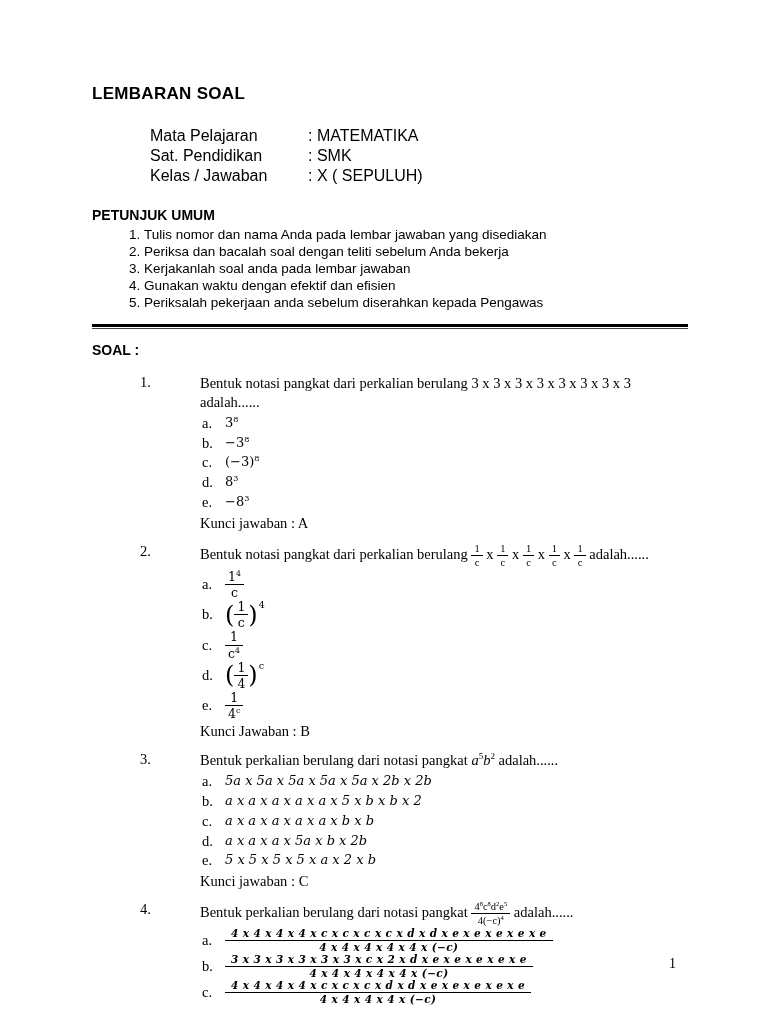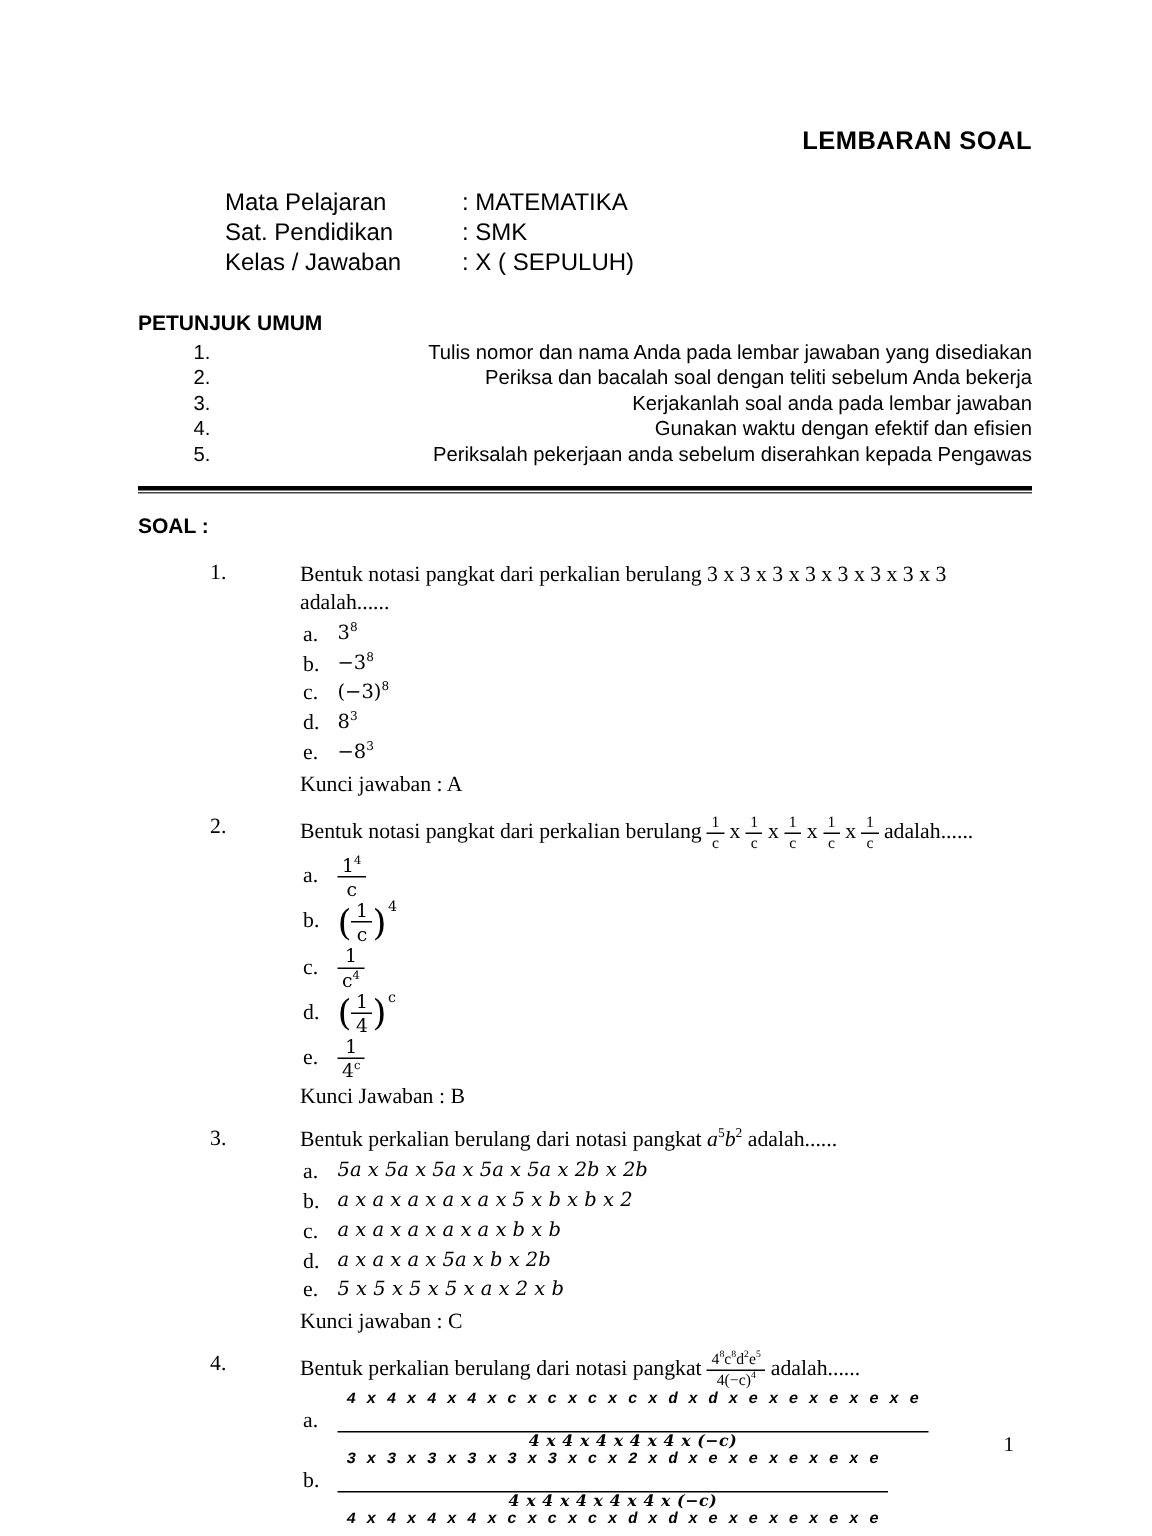--- a/index.html
+++ b/index.html
@@ -1,46 +1,46 @@
 <!DOCTYPE html>
 <html><head>
 <meta charset="utf-8">
 <style>
   *{margin:0;padding:0;box-sizing:border-box;}
   html,body{width:768px;height:1024px;background:#ffffff;}
   body{position:relative;font-family:"Liberation Sans",sans-serif;color:#000;overflow:hidden;}
   .page{padding:84px 80px 0 92px;}
-  .title{text-align:right;font-weight:bold;font-size:17px;letter-spacing:.3px;}
+  .title{text-align:left;font-weight:bold;font-size:17px;letter-spacing:.3px;}
   .meta{margin:22px 0 0 58px;font-size:16px;line-height:20px;}
   .meta-row{display:flex;align-items:center;}
   .meta-label{width:158px;flex:none;}
   .petunjuk{margin-top:20px;}
   .petunjuk-title{font-weight:bold;font-size:14px;margin-top:21px;}
-  .petunjuk ol{margin-top:3px;padding-left:52px;font-size:13.5px;line-height:17px;text-align:right;}
+  .petunjuk ol{margin-top:3px;padding-left:52px;font-size:13.5px;line-height:17px;}
   .rule{margin-top:13px;border-top:3px solid #000;border-bottom:1px solid #444;height:5px;}
   .soal-label{margin-top:13px;font-weight:bold;font-size:14px;}
   .questions{margin:16px 0 0 48px;font-family:"Liberation Serif",serif;font-size:14.5px;}
   .question{display:flex;margin-bottom:11px;}
   .qnum{width:24px;flex:none;}
   .qbody{flex:1;margin-left:36px;}
   .qstem{line-height:1.3;margin-bottom:2px;}
   .opt{display:flex;align-items:center;margin:1px 0 1px 2px;line-height:1.3;}
   .optlab{width:23px;flex:none;font-family:"Liberation Serif",serif;}
   .optcontent{font-family:"DejaVu Serif",serif;font-size:13px;}
   .kunci{margin-top:3px;}
   .it{font-style:italic;}
   sup{font-size:0.62em;vertical-align:super;line-height:0;}
   .fracwrap{display:inline-flex;align-items:center;vertical-align:middle;}
   .frac{display:inline-block;text-align:center;vertical-align:middle;line-height:1.05;font-size:11px;}
   .frac .num{display:block;border-bottom:1px solid #000;padding:0 3px 1px;}
   .frac .den{display:block;padding:1px 3px 0;}
   .frac.sm{font-size:10.5px;}
   .frac.md{font-size:12.5px;}
   .frac.wide{font-size:10.5px;font-style:italic;font-weight:bold;letter-spacing:.4px;}
-  .frac.wide .num{padding:0 6px 15px;font-family:Liberation Mono, monospace;}
+  .frac.wide .num{padding:0 6px 1px;}
   .frac.wide .den{padding:1px 6px 0;}
   .paren{font-size:24px;font-weight:300;line-height:1;font-family:"DejaVu Serif",serif;}
   .expsup{align-self:flex-start;font-size:9.5px;margin:0 0 0 1px;line-height:1;}
   .page-number{position:absolute;top:956px;right:92px;font-family:"Liberation Serif",serif;font-size:14px;}
 </style>
 </head>
 <body>
 
 <div class="page">
 

